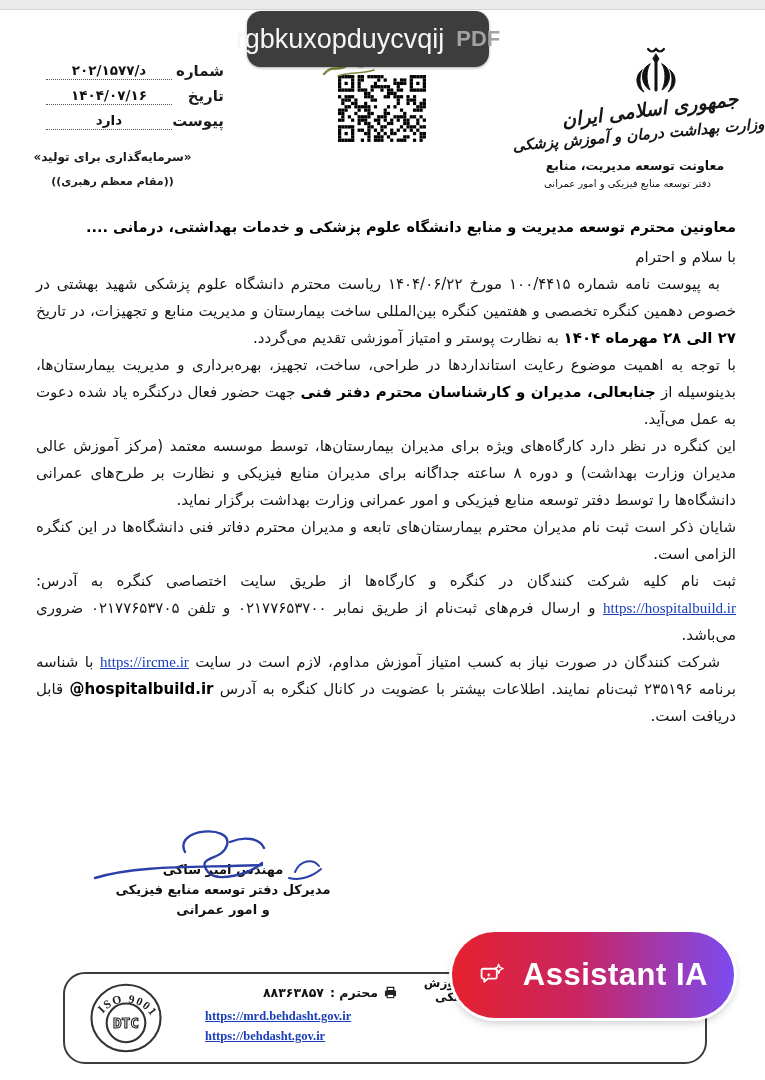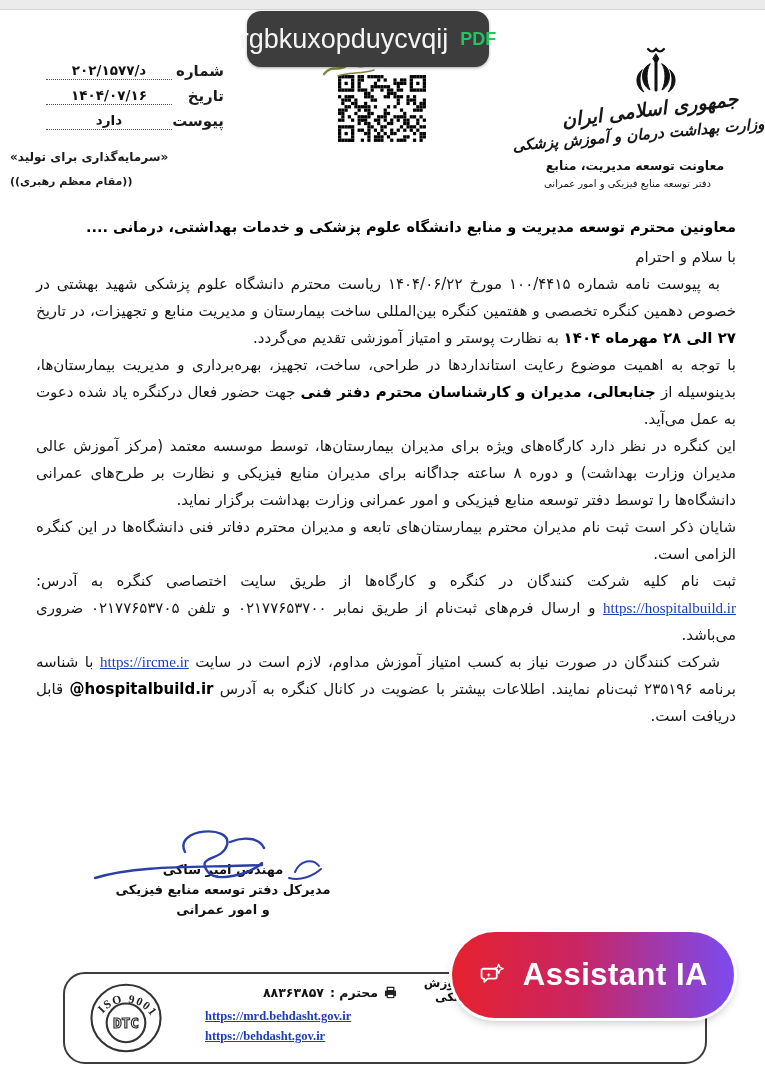--- a/index.html
+++ b/index.html
@@ -8,41 +8,41 @@
   .abs{position:absolute;}
 
   
   .top-strip{left:0;top:0;width:765px;height:9px;background:#ebebeb;border-bottom:1px solid #d6d6d6;}
 
   
   .pdf-chip{left:247px;top:11px;width:242px;height:56px;background:#3d3d3d;border-radius:14px;
             display:flex;align-items:center;justify-content:center;gap:12px;z-index:6;
             box-shadow:0 1px 3px rgba(0,0,0,.35);}
   .pdf-chip .fname{color:#f5f5f5;font-size:27px;font-family:"Liberation Sans",sans-serif;}
-  .pdf-chip .badge{color:#22c55e;font-size:18px;font-weight:700;font-family:"Liberation Sans",sans-serif;}
+  .pdf-chip .badge{color:#a3a3a3;font-size:22px;font-weight:700;font-family:"Liberation Sans",sans-serif;}
 
   
   .scribble{left:318px;top:56px;z-index:2;}
   .qr{left:338px;top:75px;width:88px;height:67px;z-index:1;}
   .emblem{left:628px;top:44px;z-index:1;}
   .callig1{left:540px;top:98px;width:220px;text-align:center;font-size:19px;font-weight:700;font-style:italic;
            transform:rotate(-7deg);color:#151515;white-space:nowrap;}
   .callig2{left:512px;top:126px;width:250px;text-align:center;font-size:15px;font-weight:700;font-style:italic;
            transform:rotate(-5deg);color:#151515;white-space:nowrap;}
   .dept1{left:510px;top:158px;width:250px;text-align:center;font-size:12.5px;font-weight:700;color:#111;}
   .dept2{left:495px;top:178px;width:265px;text-align:center;font-size:10px;font-weight:400;color:#111;}
 
   .meta{left:12px;top:62px;width:212px;direction:rtl;}
   .meta-row{display:flex;align-items:flex-end;justify-content:flex-start;margin-bottom:7px;}
   .meta-label{font-size:15px;font-weight:700;color:#1c1c1c;width:52px;flex:none;}
   .meta-value{font-size:13.5px;font-weight:700;color:#111;border-bottom:1px dotted #555;
               min-width:118px;text-align:center;padding:0 4px 1px 4px;}
   .ltr{direction:ltr;unicode-bidi:isolate;}
 
-  .slogan{left:10px;top:150px;width:205px;text-align:left;direction:rtl;color:#1b1b1b;}
+  .slogan{left:10px;top:150px;width:205px;text-align:center;direction:rtl;color:#1b1b1b;}
   .slogan .s1{font-size:12px;font-weight:600;margin-bottom:11px;}
   .slogan .s2{font-size:11px;font-weight:600;}
 
   
   .body-text{left:36px;top:214px;width:700px;direction:rtl;color:#161616;font-size:15px;line-height:27px;}
   .body-text p{margin:0;text-align:justify;text-align-last:right;}
   .recipient{font-weight:700;font-size:14.5px;color:#000;}
   .subject{font-weight:700;font-size:13.4px;color:#000;margin-top:1px !important;}
   .salutation{margin-top:3px !important;}
   .indent{text-indent:16px;}

